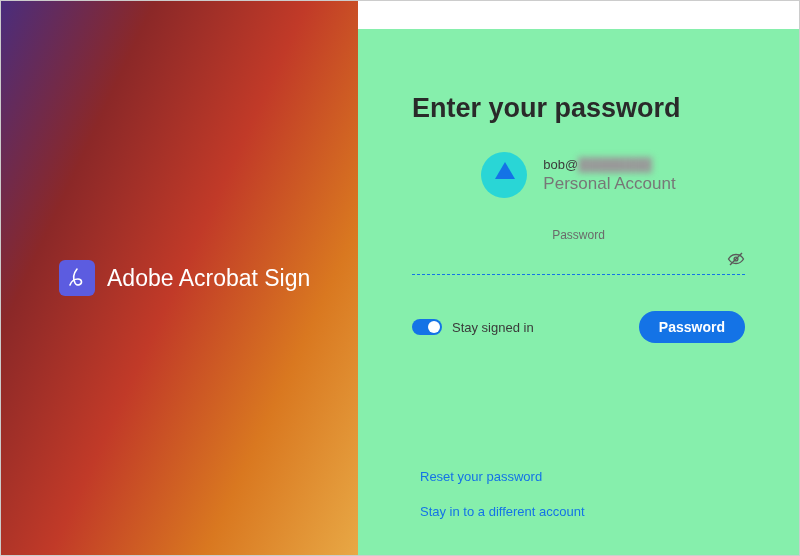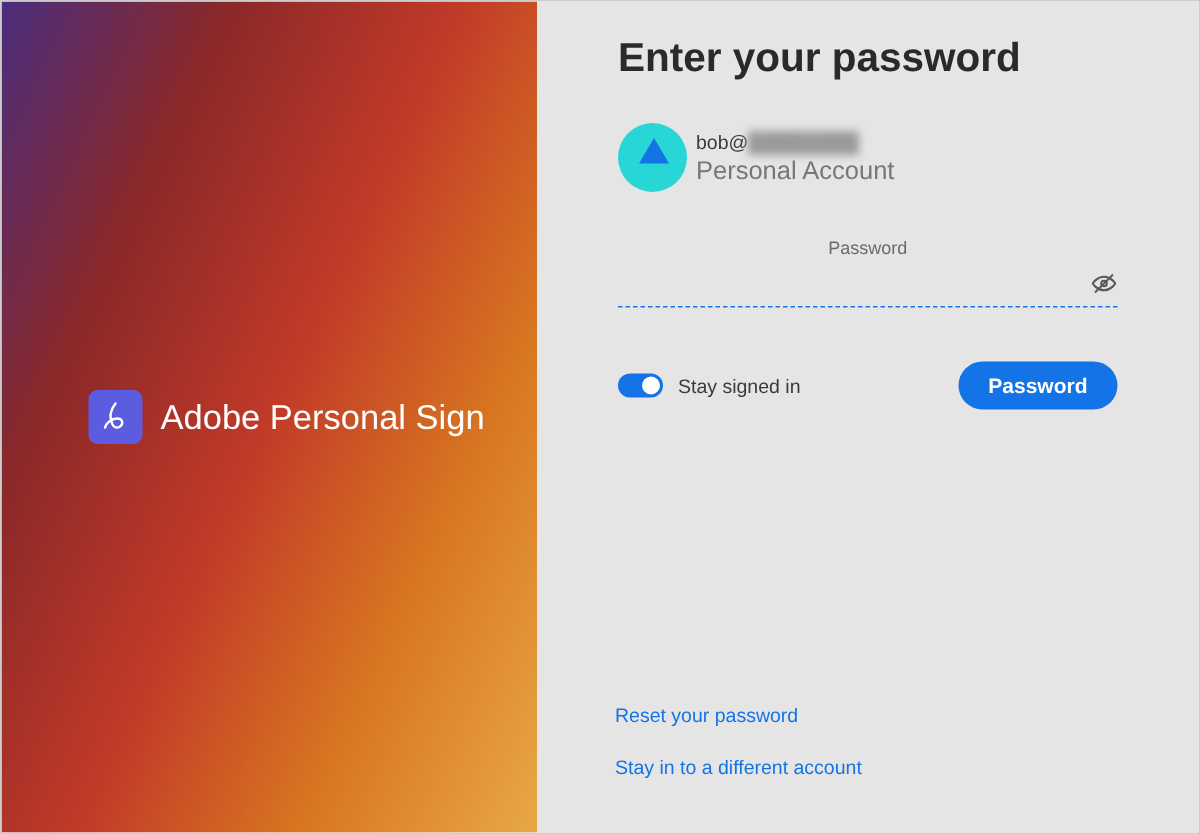--- a/index.html
+++ b/index.html
@@ -41,37 +41,39 @@
       width: 24px;
       height: 24px;
     }
     .brand-text {
       color: #ffffff;
       font-size: 23px;
       font-weight: 400;
     }
     .right-panel {
       flex: 1;
-      background: #e5e5e5;
-      padding: 22px 54px 32px 54px;
+      background: #86efac;
+      padding: 64px 54px 32px 54px;
       display: flex;
       flex-direction: column;
       position: relative;
+      margin-top: 28px;
     }
     .title {
       font-size: 27px;
       font-weight: 700;
       color: #2a2a2a;
       margin-bottom: 28px;
     }
     .account-row {
       display: flex;
       align-items: center;
-      gap: 6px;
+      gap: 16px;
       margin-bottom: 30px;
+      justify-content: center;
     }
     .avatar {
       width: 46px;
       height: 46px;
       border-radius: 50%;
       background: #29d6d6;
       position: relative;
       overflow: hidden;
     }
     .avatar::after {
@@ -175,21 +177,21 @@
       border: none;
       border-radius: 16px;
       padding: 8px 20px;
       font-size: 14px;
       font-weight: 700;
       cursor: pointer;
     }
     .bottom-links {
       position: absolute;
       bottom: 36px;
-      left: 52px;
+      left: 62px;
       display: flex;
       flex-direction: column;
       gap: 20px;
     }
     .link {
       font-size: 13px;
       color: #1473e6;
       text-decoration: none;
       cursor: pointer;
     }
@@ -197,21 +199,21 @@
 </head>
 <body>
 
 <div class="left-panel">
   <div class="brand-group">
     <div class="adobe-icon">
       <svg viewBox="0 0 24 24" fill="none" stroke="#ffffff" stroke-width="1.6">
         <path d="M12 3 C 8 8, 8 13, 10 17 C 11 19, 13 19.5, 14.8 18.5 C 17.5 17, 17 13, 13 13 C 9 13, 6 16, 5 19" stroke-linecap="round" stroke-linejoin="round"></path>
       </svg>
     </div>
-    <div class="brand-text">Adobe Personal Sign</div>
+    <div class="brand-text">Adobe Acrobat Sign</div>
   </div>
 </div>
 
 <div class="right-panel">
   <h1 class="title">Enter your password</h1>
 
   <div class="account-row">
     <div class="avatar"></div>
     <div class="account-info">
       <div class="account-email">

